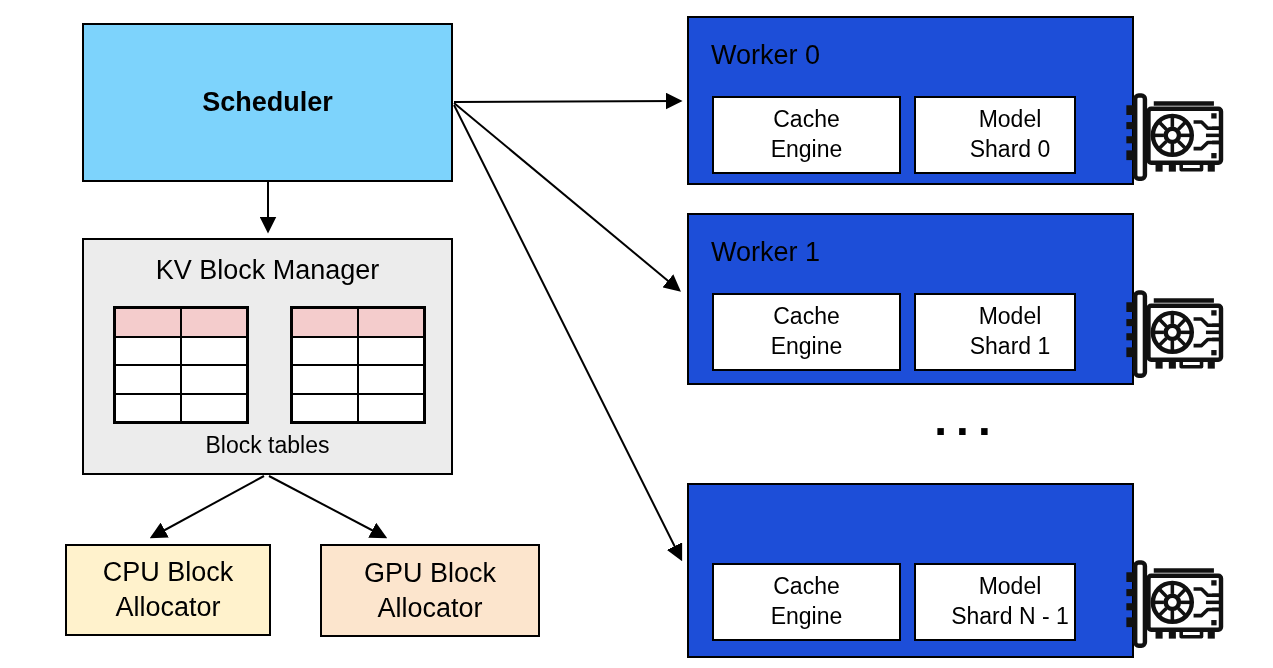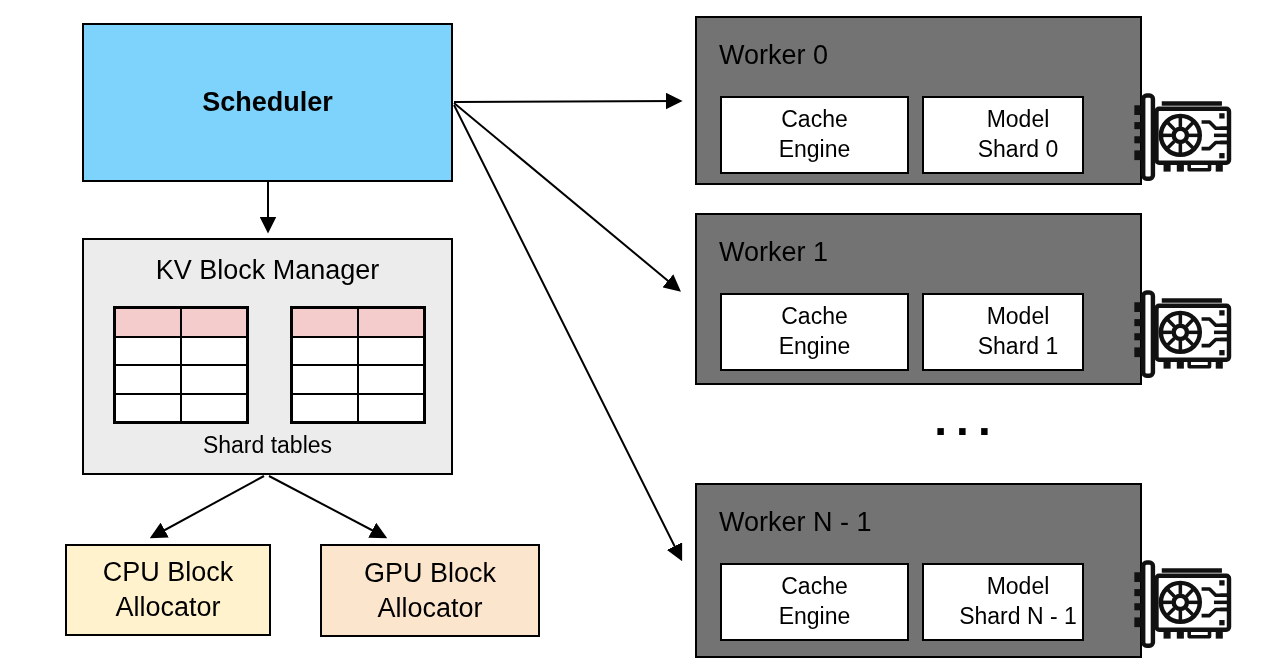--- a/index.html
+++ b/index.html
@@ -90,22 +90,21 @@
   }
   .alloc.gpu {
     left: 285px; top: 544px;
     width: 220px; height: 93px;
     background: #fce5cd;
   }
   
   .worker {
     left: 687px;
     width: 447px;
-    background: #737373;
-    margin-left: 8px;
+    background: #1d4ed8;
   }
   .worker.w0 { top: 16px;  height: 169px; }
   .worker.w1 { top: 213px; height: 172px; }
   .worker.wn { top: 483px; height: 175px; }
   .worker-title {
     position: absolute;
     left: 22px; top: 22px;
     font-size: 27px;
   }
   .wbox {
@@ -223,21 +222,21 @@
       <div class="cell hdr"></div>
       <div class="cell hdr"></div>
       <div class="cell"></div>
       <div class="cell"></div>
       <div class="cell"></div>
       <div class="cell"></div>
       <div class="cell"></div>
       <div class="cell"></div>
     </div>
 
-    <div class="kv-caption">Shard tables</div>
+    <div class="kv-caption">Block tables</div>
   </div>
 
   <div class="box alloc cpu">
     <span>CPU Block
 Allocator</span>
   </div>
   <div class="box alloc gpu">
     <span>GPU Block
 Allocator</span>
   </div>
@@ -268,21 +267,20 @@
 Shard 1</span>
     </div>
     <svg class="gpu-icon" viewBox="0 0 120 104">
         <use href="#gpu-card"></use>
       </svg>
   </div>
 
   <div class="dots">...</div>
 
   <div class="box worker wn">
-    <div class="worker-title">Worker N - 1</div>
     <div class="wbox cache">
       <span>Cache
 Engine</span>
     </div>
     <div class="wbox shard">
       <span>Model
 Shard N - 1</span>
     </div>
     <svg class="gpu-icon" viewBox="0 0 120 104">
         <use href="#gpu-card"></use>

